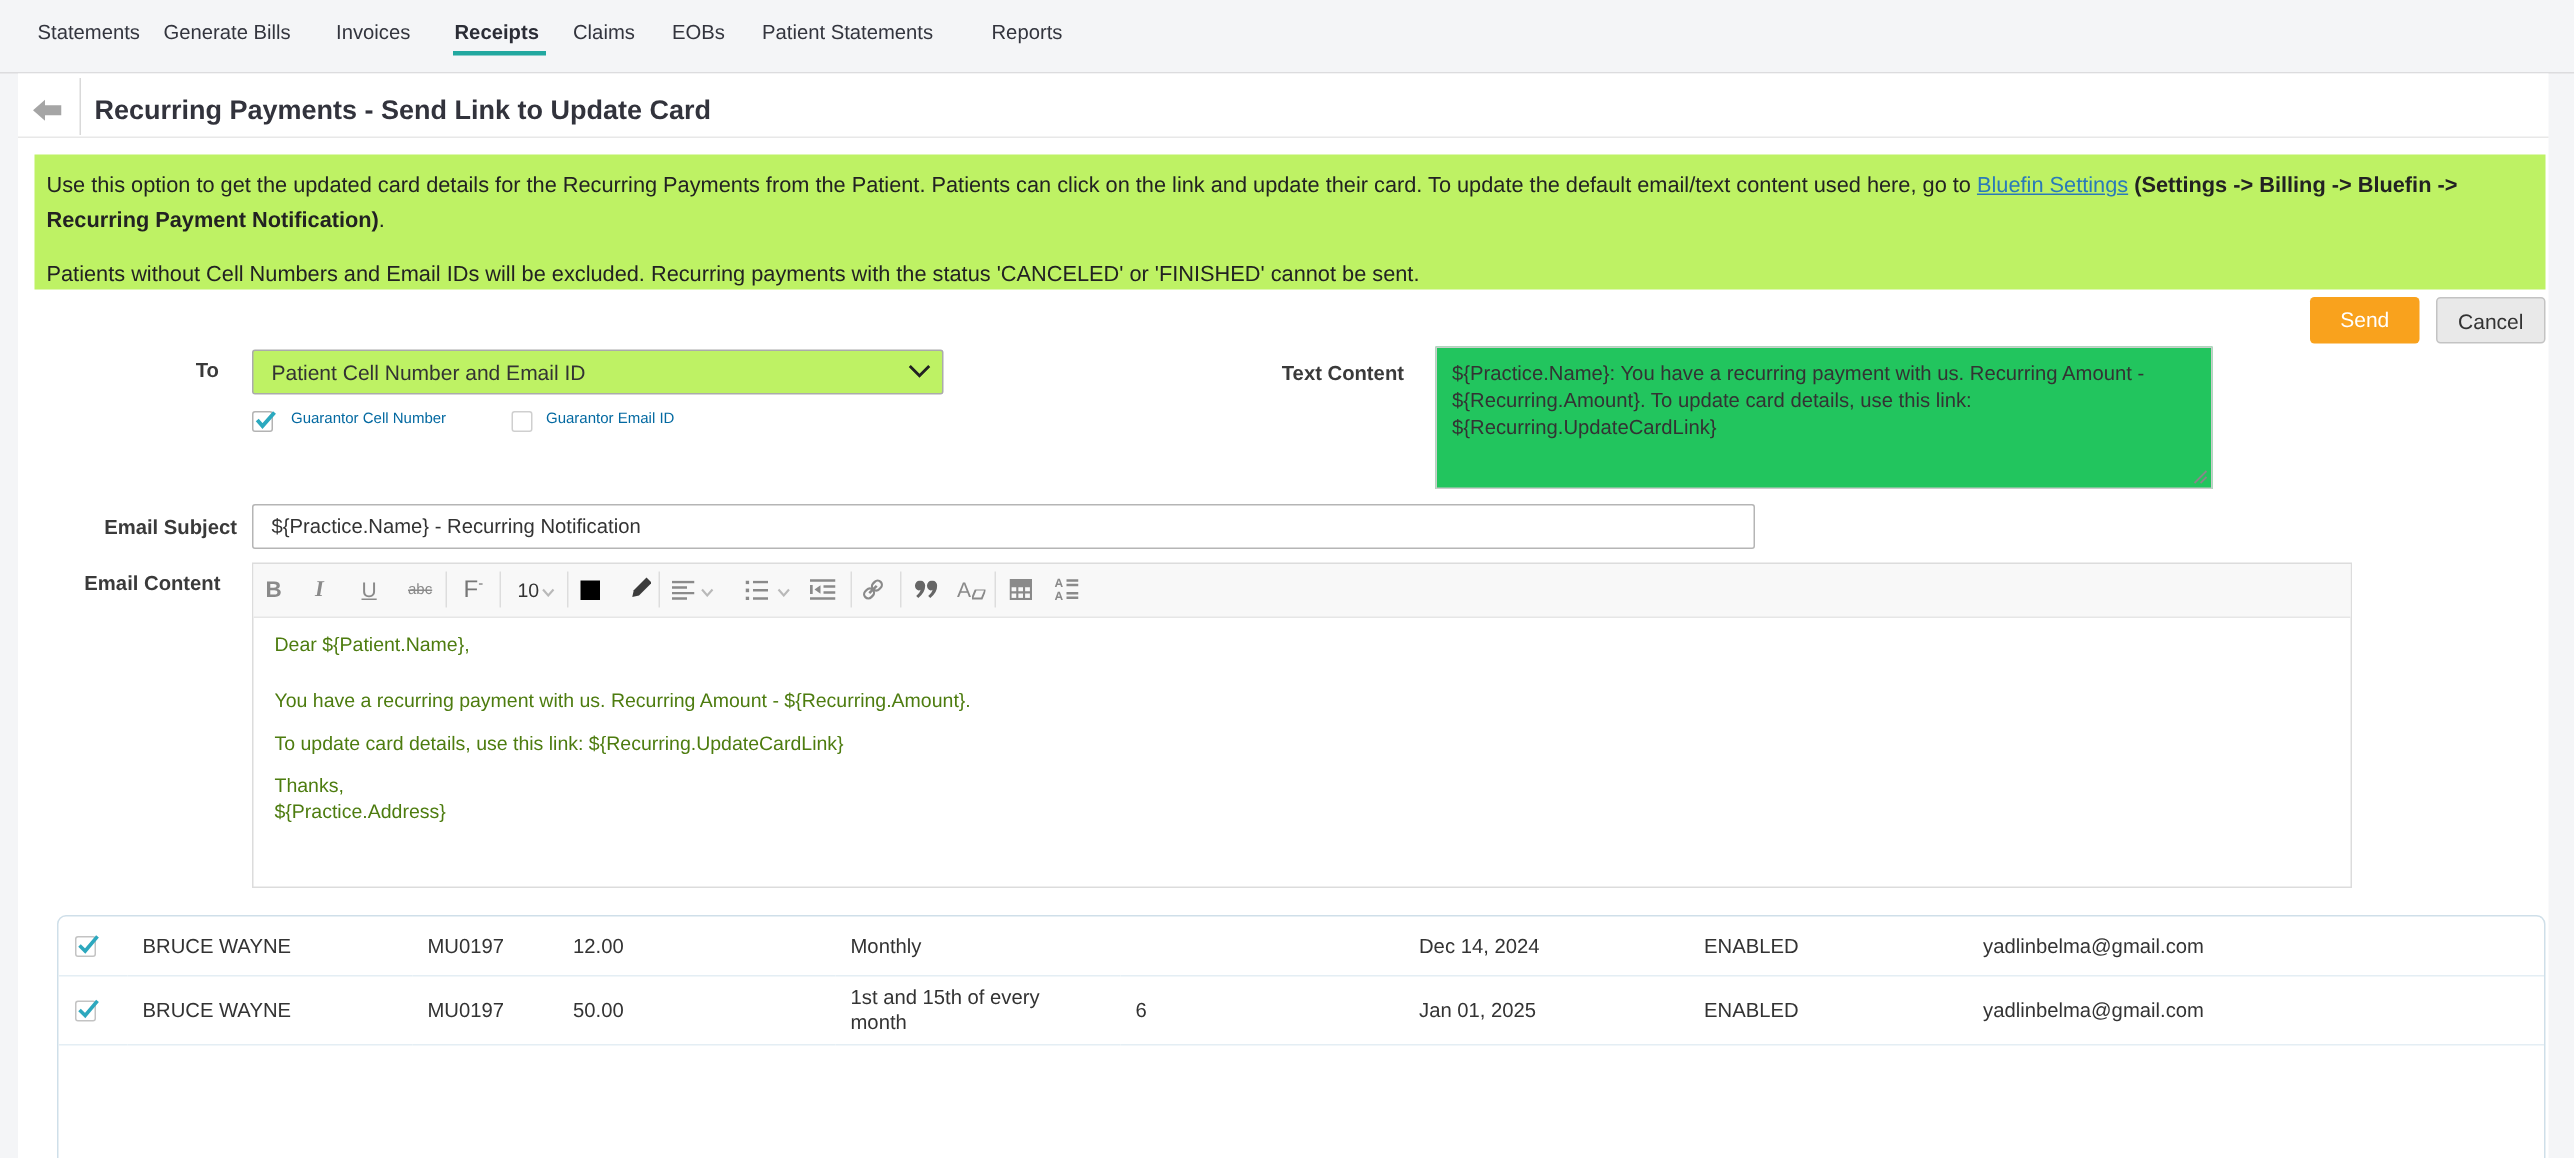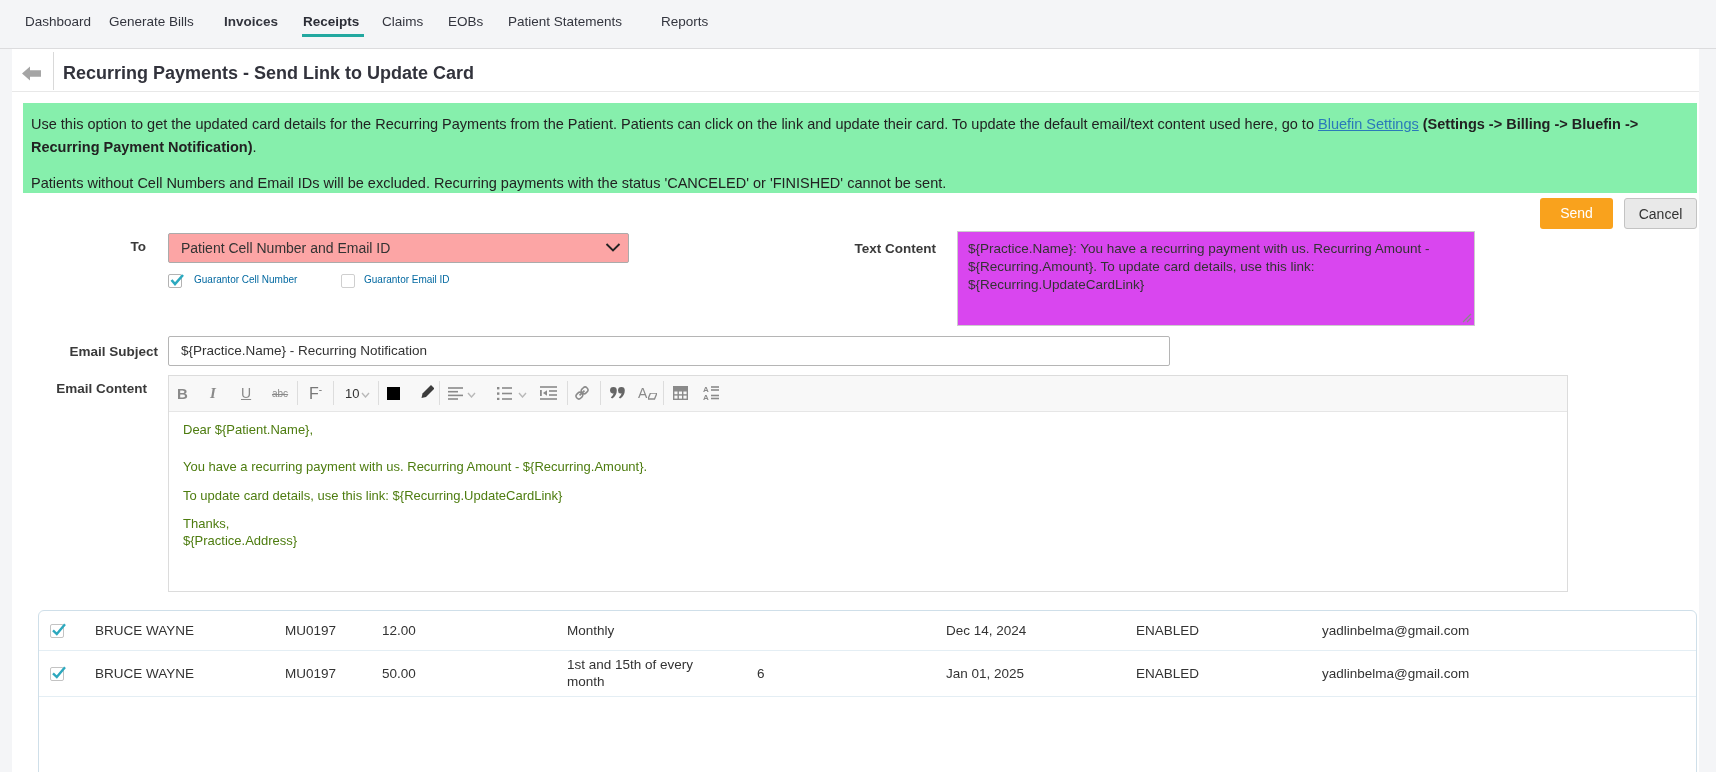--- a/index.html
+++ b/index.html
@@ -13,43 +13,43 @@
 #nav-underline { position:absolute; left:302px; top:34px; width:62px; height:3px; background:#22a8a0; }
 #nav-border { position:absolute; left:0; top:48px; width:1716px; height:1px; background:#dcdcde; }
 
 
 #card { position:absolute; left:12px; top:49px; width:1687px; height:723px; background:#ffffff; }
 #hdr-border { position:absolute; left:12px; top:91px; width:1687px; height:1px; background:#e8e8e8; }
 #hdr-divider { position:absolute; left:53px; top:52px; width:1px; height:38px; background:#d9d9d9; }
 #title { position:absolute; left:63px; top:63px; font-size:18px; font-weight:bold; color:#32333c; }
 
 
-#info { position:absolute; left:23px; top:103px; width:1674px; height:90px; background:#86efac; padding:10px 8px 0 8px; font-size:14.5px; line-height:23px; color:#222; }
+#info { position:absolute; left:23px; top:103px; width:1674px; height:90px; background:#bef264; padding:10px 8px 0 8px; font-size:14.5px; line-height:23px; color:#222; }
 #info a { color:#2a7ab9; }
 #info .p2 { margin-top:13px; }
 
 
 .btn { position:absolute; top:198px; width:73px; height:31px; border-radius:3px; text-align:center; line-height:30px; font-size:14px; }
 #btn-send { left:1540px; background:#f9a21d; color:#fff; }
 #btn-cancel { left:1624px; background:#e9e9e9; border:1px solid #c3c3c3; color:#333; }
 
 
 .lbl { position:absolute; font-size:13.5px; font-weight:bold; color:#3a3a3a; text-align:right; }
 
 
-#sel { position:absolute; left:168px; top:233px; width:461px; height:30px; border:1px solid #ababab; border-radius:2px; background:#fca5a5; font-size:14px; color:#333; line-height:28px; padding-left:12px; }
+#sel { position:absolute; left:168px; top:233px; width:461px; height:30px; border:1px solid #ababab; border-radius:2px; background:#bef264; font-size:14px; color:#333; line-height:28px; padding-left:12px; }
 #sel svg { position:absolute; right:7px; top:7px; }
 
 
 .cb { position:absolute; width:14px; height:14px; background:#fff; border:1px solid #b3b3b3; border-radius:2px; }
 .cb svg { position:absolute; left:-1px; top:-4px; }
 .cb-lbl { position:absolute; font-size:10px; color:#0369a1; white-space:nowrap; }
 
 
-#ta { position:absolute; left:957px; top:231px; width:518px; height:95px; border:1px solid #ccc; background:#d946ef; font-size:13.5px; line-height:18px; color:#333; padding:8px 10px 4px; font-family:"Liberation Sans", sans-serif; }
+#ta { position:absolute; left:957px; top:231px; width:518px; height:95px; border:1px solid #ccc; background:#22c55e; font-size:13.5px; line-height:18px; color:#333; padding:8px 10px 4px; font-family:"Liberation Sans", sans-serif; }
 
 
 #subj { position:absolute; left:168px; top:336px; width:1002px; height:30px; border:1px solid #b5b5b5; border-radius:2px; background:#fff; font-size:13.5px; color:#333; line-height:28px; padding-left:12px; }
 
 
 #ed { position:absolute; left:168px; top:375px; width:1400px; height:217px; border:1px solid #dcdcdc; background:#fff; }
 #ed-toolbar { position:absolute; left:0; top:0; width:100%; height:36px; background:#f8f8f8; border-bottom:1px solid #e6e6e6; }
 .tb { position:absolute; color:#8a8a8a; }
 .tb-sep { position:absolute; top:6px; width:1px; height:24px; background:#ddd; }
 .ed-line { position:absolute; font-size:13px; line-height:17px; color:#4d7c0f; white-space:pre; }
@@ -62,23 +62,23 @@
 tr.r1 td { height:45px; }
 tr.r2 td { height:39px; }
 tr.r3 td { height:46px; }
 td.c0 { text-align:left; padding:0 0 0 11px; } th.c0 { padding:0 0 0 14px; }
 .hcb, .rcb { display:inline-block; position:relative; width:14px; height:14px; background:#fff; border:1px solid #c3c3c3; border-radius:2px; vertical-align:middle; }
 .rcb svg { position:absolute; left:-1px; top:-4px; }
 </style>
 </head>
 <body>
 
-<span class="nav-item" style="left:25px;">Dashboard</span>
+<span class="nav-item" style="left:25px;">Statements</span>
 <span class="nav-item" style="left:109px;">Generate Bills</span>
-<span class="nav-item" style="left:224px;font-weight:bold;">Invoices</span>
+<span class="nav-item" style="left:224px;">Invoices</span>
 <span class="nav-item active" style="left:303px;">Receipts</span>
 <span class="nav-item" style="left:382px;">Claims</span>
 <span class="nav-item" style="left:448px;">EOBs</span>
 <span class="nav-item" style="left:508px;">Patient Statements</span>
 <span class="nav-item" style="left:661px;">Reports</span>
 <div id="nav-underline"></div>
 <div id="nav-border"></div>
 
 <div id="card"></div>
 <div id="hdr-border"></div>

